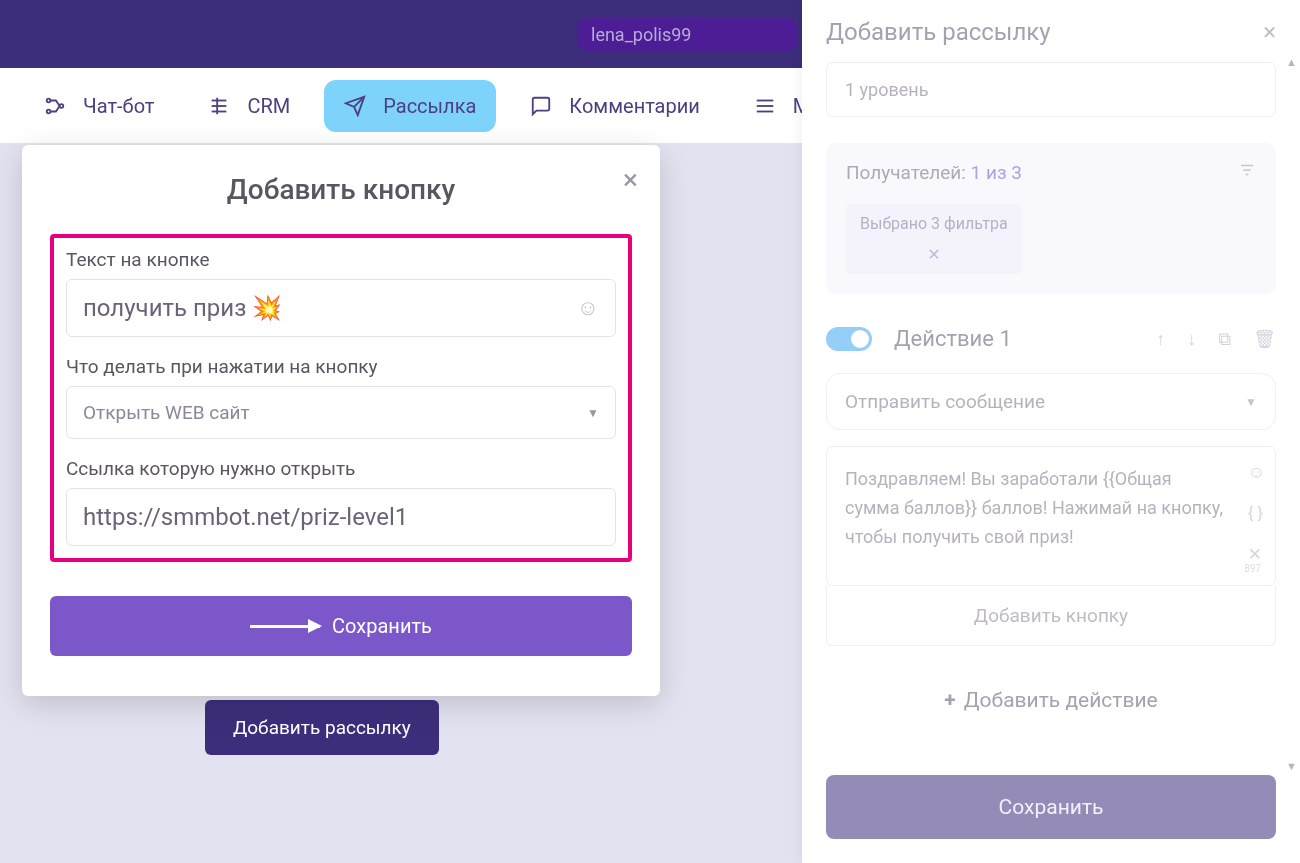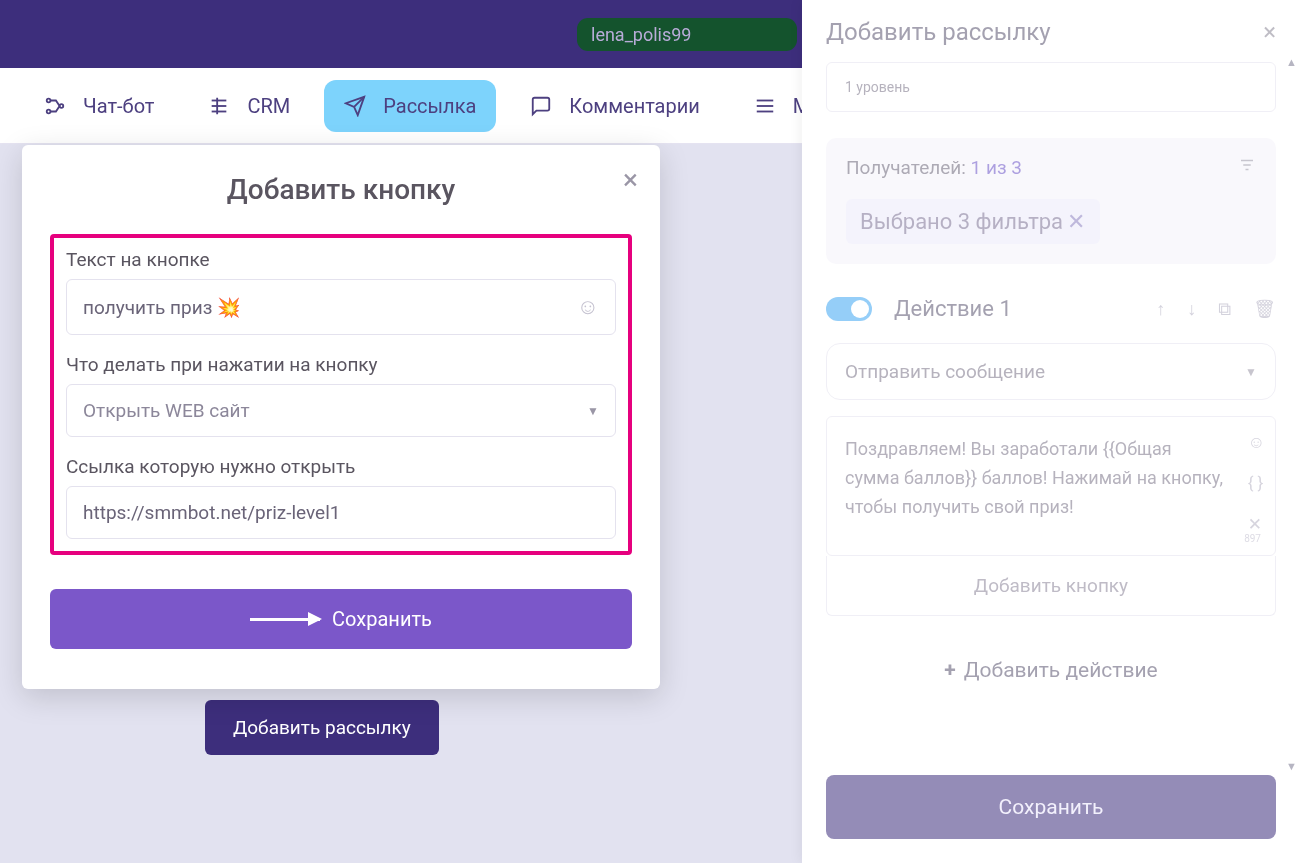--- a/index.html
+++ b/index.html
@@ -1,63 +1,63 @@
 <!DOCTYPE html>
 <html><head>
 <meta charset="utf-8">
 <style>
 * { box-sizing: border-box; margin: 0; padding: 0; font-family: -apple-system, BlinkMacSystemFont, 'Segoe UI', Roboto, sans-serif; }
 body { width: 1300px; height: 863px; overflow: hidden; background: #efeffa; position: relative; }
 
 
 .topbar { height: 68px; background: #3d2e7c; display:flex; align-items:center; }
-.search-wrap { margin-left:577px; background:#14532d; border-radius:11px; padding:6px 14px; width:220px; color:#b8acd8; font-size:18px; }
+.search-wrap { margin-left:577px; background:#4c1d95; border-radius:11px; padding:6px 14px; width:220px; color:#b8acd8; font-size:18px; }
 
 .tabs { height:76px; background:#fff; display:flex; align-items:center; padding-left:24px; gap:14px; border-bottom:1px solid #e5e3f1;}
 .tab { display:flex; align-items:center; gap:17px; padding:14px 20px; border-radius:12px; color:#4d4080; font-size:20px; cursor:pointer;}
 .tab.active { background:#7dd3fc; }
 .tab svg { width:22px; height:22px; stroke:#4d4080; fill:none; stroke-width:2;}
 .body-area { position:relative; height:719px; background:#efeffa; }
 
 
 .add-broadcast { position:absolute; left:205px; top:556px; background:#3d2e7c; color:#fff; padding:16px 28px; border-radius:6px; font-size:19px;}
 
 
 .dim { position:absolute; inset:0; background:rgba(60,50,110,0.07);}
 
 .modal { position:absolute; left:22px; top:145px; width:638px; background:#fff; border-radius:6px; box-shadow:0 8px 30px rgba(0,0,0,.15); padding:28px 28px 40px;}
 .modal-close { position:absolute; right:22px; top:18px; font-size:28px; color:#9a96a6; cursor:pointer;}
 .modal-title { text-align:center; font-size:28px; color:#5a5560; font-weight:500; margin-bottom:28px;}
 .highlight { border:4px solid #e6007e; border-radius:4px; padding:10px 12px 12px; margin-bottom:34px;}
 .fld-label { color:#5a5560; font-size:19px; margin-bottom:8px; }
 .fld-input { width:100%; border:1px solid #e4e2ee; border-radius:6px; padding:14px 16px; font-size:19px; color:#8c879a; margin-bottom:18px; display:flex; align-items:center; justify-content:space-between;}
-.fld-input input { border:none; outline:none; width:100%; font-size:19px; color:#6a6478; background:transparent;}
+.fld-input input { border:none; outline:none; width:100%; font-size:24px; color:#6a6478; background:transparent;}
 .emoji-btn { color:#c5c2d0; font-size:22px;}
 .select-caret { color:#9a96a6; font-size:12px;}
 .save-btn { width:100%; background:#7b57c9; color:#fff; border:none; border-radius:6px; padding:18px; font-size:20px; cursor:pointer; position:relative; display:flex; align-items:center; justify-content:center; gap:12px;}
 .arrow-annot { width:70px; height:3px; background:#fff; position:relative;}
 .arrow-annot::after { content:''; position:absolute; right:-2px; top:-6px; border-left:14px solid #fff; border-top:7px solid transparent; border-bottom:7px solid transparent;}
 
 
 .side { position:absolute; right:0; top:0; width:498px; height:863px; background:#fff; box-shadow:-2px 0 12px rgba(0,0,0,.06); display:flex; flex-direction:column;}
 .side-overlay { position:absolute; inset:0; background:rgba(255,255,255,0.45); pointer-events:none; z-index:5;}
 .side-head { display:flex; align-items:center; justify-content:space-between; padding:18px 24px 16px;}
 .side-title { font-size:24px; color:#5a5570;}
 .side-close { font-size:24px; color:#8a8796; cursor:pointer;}
 .side-body { flex:1; overflow-y:auto; padding:0 24px 20px; position:relative;}
 .side-scroll-gutter { position:absolute; right:2px; top:56px; bottom:90px; width:14px;}
 .side-scroll-gutter .up, .side-scroll-gutter .down { position:absolute; left:2px; font-size:11px; color:#7a7890;}
 .side-scroll-gutter .up { top:0;}
 .side-scroll-gutter .down { bottom:0;}
-.level-sel { border:1px solid #e4e2ee; border-radius:6px; padding:16px 18px; color:#7a7488; font-size:14px; margin-bottom:26px; display:flex; justify-content:space-between; align-items:center;}
+.level-sel { border:1px solid #e4e2ee; border-radius:6px; padding:16px 18px; color:#7a7488; font-size:18px; margin-bottom:26px; display:flex; justify-content:space-between; align-items:center;}
 .recipients-card { background:#f4f3fa; border-radius:10px; padding:18px 20px 20px; margin-bottom:32px;}
 .recipients-row { display:flex; justify-content:space-between; align-items:center; color:#6a6478; font-size:19px; margin-bottom:20px;gap:30px;}
 .recipients-row .hl { color:#6b52c6;}
 .filter-icon { color:#9a96a6;}
-.filter-chip { display:inline-flex; align-items:center; gap:4px; background:#eceafa; border-radius:6px; padding:10px 14px; color:#7a7094; font-size:22px;}
+.filter-chip { display:inline-flex; align-items:center; gap:12px; background:#eceafa; border-radius:6px; padding:10px 14px; color:#7a7094; font-size:16px;flex-direction:column;}
 .filter-chip .x { color:#8a7fc0; cursor:pointer;}
 .action-hdr { display:flex; align-items:center; gap:22px; margin-bottom:22px;}
 .toggle { width:46px; height:24px; background:#3fa6f2; border-radius:12px; position:relative; cursor:pointer;}
 .toggle::after { content:''; position:absolute; width:18px; height:18px; background:#fff; border-radius:50%; top:3px; left:25px;}
 .action-name { color:#5a5570; font-size:22px; flex:1;}
 .action-icons { display:flex; gap:22px; color:#b0adc0; font-size:18px;}
 .action-icons span { cursor:pointer;}
 .action-type { border:1px solid #e4e2ee; border-radius:14px; padding:16px 18px; color:#7a7488; font-size:19px; display:flex; justify-content:space-between; align-items:center; margin-bottom:16px;}
 .msg-box { border:1px solid #e4e2ee; border-radius:6px; padding:18px 48px 30px 18px; color:#7a7488; font-size:18px; line-height:1.6; min-height:140px; position:relative; margin-bottom:0;}
 .msg-tools { position:absolute; right:10px; top:12px; display:flex; flex-direction:column; gap:14px; color:#b6b3c4; font-size:17px;}

